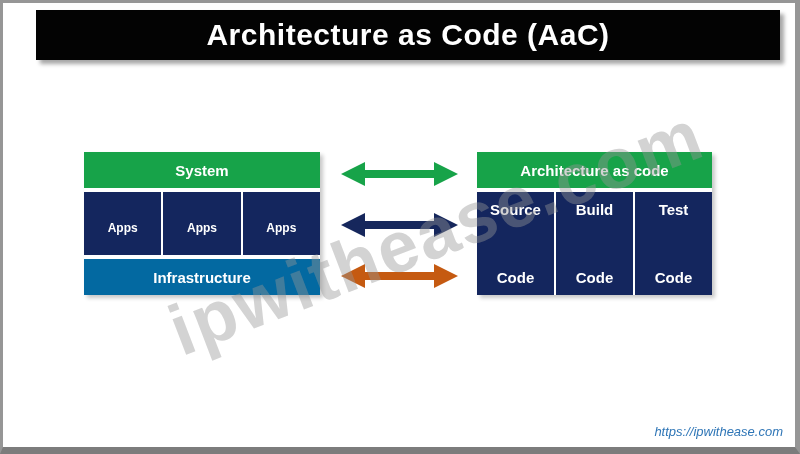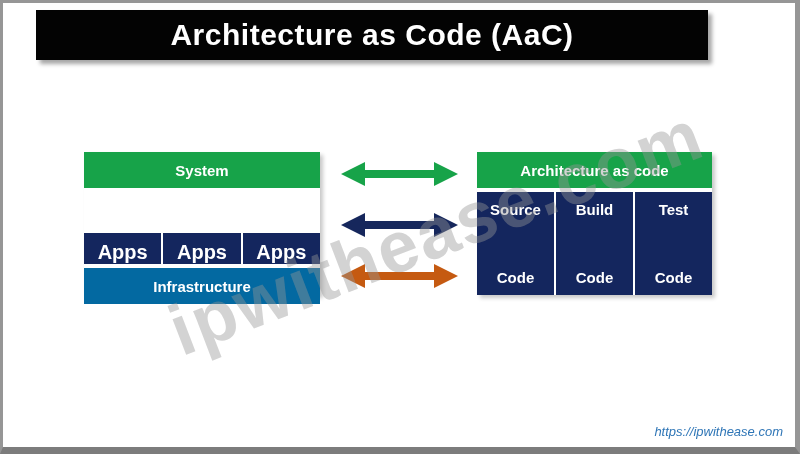--- a/index.html
+++ b/index.html
@@ -12,21 +12,21 @@
     border-right-width: 5px;
     border-bottom: 7px solid #7c7c7c;
     overflow: hidden;
     font-family: "Liberation Sans", sans-serif;
   }
   .slide { position: absolute; inset: 0; }
 
   
   .titlebar {
     position: absolute; left: 33px; top: 7px;
-    width: 672px; height: 50px;
+    width: 744px; height: 50px;
     background: #030303;
     box-shadow: 4px 4px 4px rgba(0,0,0,0.35);
     display: flex; align-items: center; justify-content: center;
   }
   .titlebar span {
     color: #ffffff; font-size: 30px; font-weight: bold; letter-spacing: 0.5px;
   }
 
   
   .block {
@@ -43,21 +43,21 @@
     color: #ffffff; font-weight: bold; font-size: 15px;
   }
   .row-header { background: #17A349; }
   .row-footer { background: #0369a1; }
   .row-mid { flex: 1 1 auto; display: flex; gap: 2px; }
   .cell {
     background: #14265E; flex: 1 1 0;
     display: flex; flex-direction: column; align-items: center;
     color: #ffffff; font-weight: bold;
   }
-  .cell.single { justify-content: flex-start; padding-top: 8px; font-size: 20px; margin-top: 41px; }
+  .cell.single { justify-content: flex-start; padding-top: 29px; font-size: 12px; }
   .cell.double { justify-content: space-between; padding: 9px 0; font-size: 15px; }
 
   
   .arrow { position: absolute; left: 338px; width: 117px; height: 32px; }
   .arrow.a0 { top: 155px; }
   .arrow.a1 { top: 206px; }
   .arrow.a2 { top: 257px; }
 
   
   .watermark {

